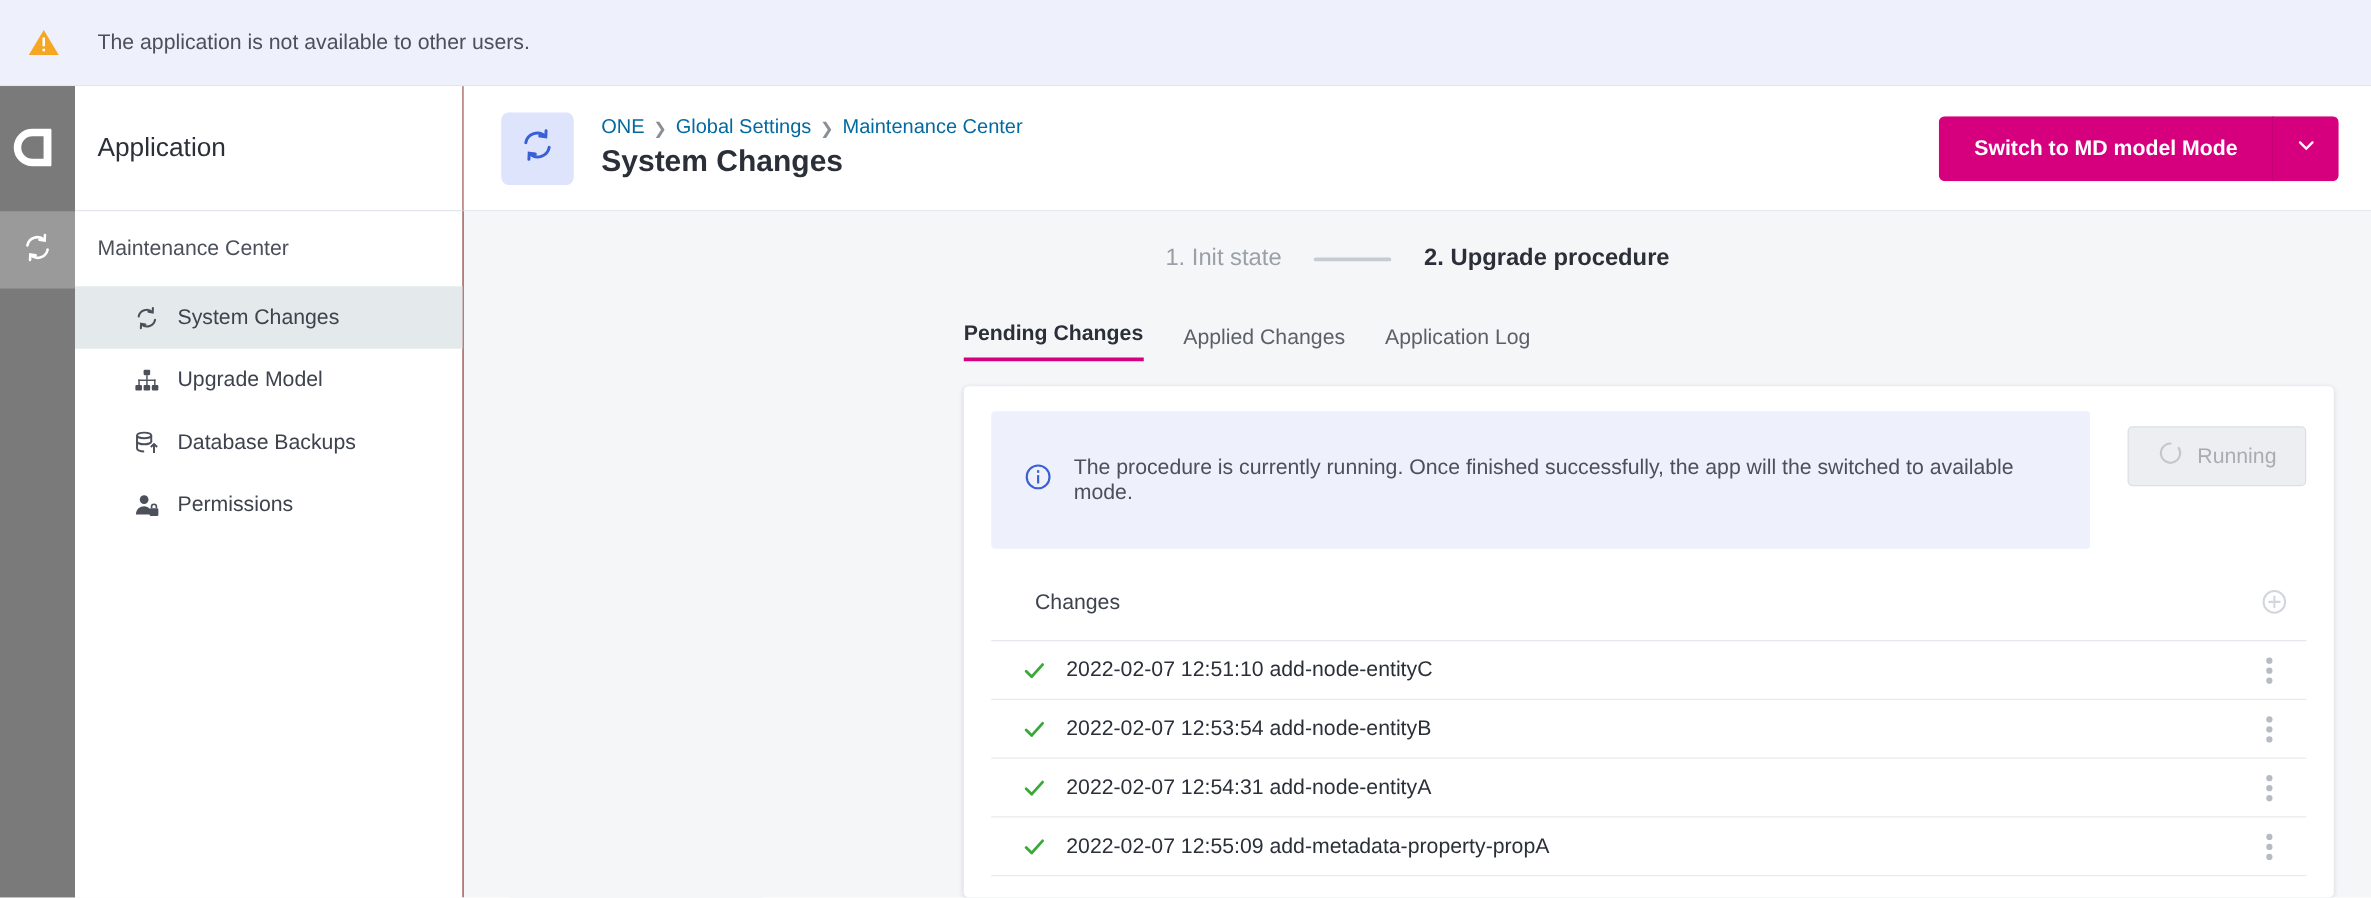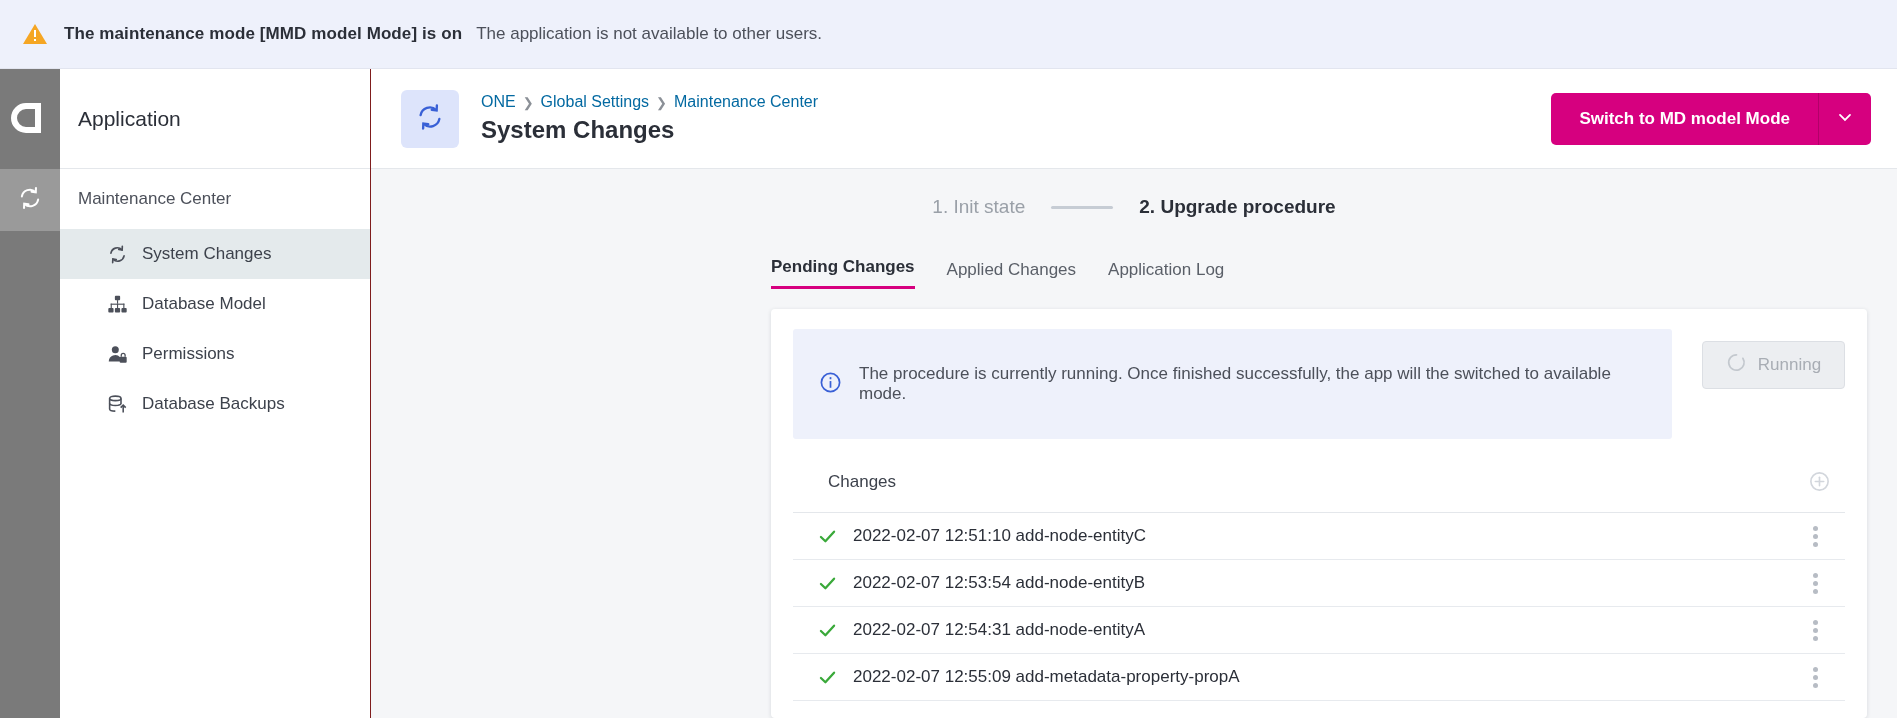--- a/index.html
+++ b/index.html
@@ -138,21 +138,20 @@
 <div class="app">
 
   <div class="banner">
     <span class="banner-icon">
       <svg width="26" height="24" viewBox="0 0 26 24">
           <path d="M13 2 L25 22 L1 22 Z" fill="#f5a623"></path>
           <rect x="12" y="8" width="2" height="7" fill="#fff"></rect>
           <rect x="12" y="17" width="2" height="2" fill="#fff"></rect>
         </svg>
     </span>
-    <span class="banner-strong">The maintenance mode [MMD model Mode] is on</span>
     <span class="banner-text">The application is not available to other users.</span>
   </div>
 
   <div class="body">
 
     <div class="rail">
       <div class="rail-logo">
         <svg width="42" height="42" viewBox="0 0 42 42">
           <path d="M17 8 a12 12 0 1 0 0 24 h12 V8 Z" fill="none" stroke="#ffffff" stroke-width="6"></path>
           <circle cx="17" cy="20" r="5.5" fill="#7a7a7a"></circle>
@@ -195,47 +194,47 @@
             <rect x="1.5" y="16" width="6" height="5" rx="1"></rect>
             <rect x="9" y="16" width="6" height="5" rx="1"></rect>
             <rect x="16.5" y="16" width="6" height="5" rx="1"></rect>
             <rect x="11.4" y="7" width="1.3" height="4"></rect>
             <rect x="4.2" y="11" width="15.7" height="1.3"></rect>
             <rect x="4.2" y="11" width="1.3" height="5"></rect>
             <rect x="11.4" y="11" width="1.3" height="5"></rect>
             <rect x="18.6" y="11" width="1.3" height="5"></rect>
           </svg>
         </span>
-        <span>Database Model</span>
-      </div>
-
-      <div class="nav-item">
-        <span class="nav-icon">
-          <svg width="21" height="21" viewBox="0 0 24 24" fill="#4c505a">
-            <circle cx="9.5" cy="6.5" r="4"></circle>
-            <path d="M2 20 a7.5 7.5 0 0 1 13 -5 v5 Z"></path>
-            <rect x="14.5" y="14.5" width="8" height="7" rx="1.2"></rect>
-            <path d="M16.3 14.5 v-1.6 a2.2 2.2 0 0 1 4.4 0 v1.6" fill="none" stroke="#4c505a" stroke-width="1.5"></path>
-          </svg>
-        </span>
-        <span>Permissions</span>
+        <span>Upgrade Model</span>
       </div>
 
       <div class="nav-item">
         <span class="nav-icon">
           <svg width="21" height="21" viewBox="0 0 24 24" fill="none" stroke="#4c505a" stroke-width="1.8">
             <ellipse cx="9.5" cy="5" rx="6.5" ry="2.6"></ellipse>
             <path d="M3 5 v12 c0 1.4 2.9 2.6 6.5 2.6"></path>
             <path d="M16 5 v6"></path>
             <path d="M3 10.5 c0 1.4 2.9 2.6 6.5 2.6 s6.5-1.2 6.5-2.6"></path>
             <path d="M18.5 21 v-8"></path>
               <path d="M15.6 15.6 L18.5 12.8 L21.4 15.6"></path>
           </svg>
         </span>
         <span>Database Backups</span>
+      </div>
+
+      <div class="nav-item">
+        <span class="nav-icon">
+          <svg width="21" height="21" viewBox="0 0 24 24" fill="#4c505a">
+            <circle cx="9.5" cy="6.5" r="4"></circle>
+            <path d="M2 20 a7.5 7.5 0 0 1 13 -5 v5 Z"></path>
+            <rect x="14.5" y="14.5" width="8" height="7" rx="1.2"></rect>
+            <path d="M16.3 14.5 v-1.6 a2.2 2.2 0 0 1 4.4 0 v1.6" fill="none" stroke="#4c505a" stroke-width="1.5"></path>
+          </svg>
+        </span>
+        <span>Permissions</span>
       </div>
     </div>
 
     <div class="main">
 
       <div class="header">
         <div class="header-icon-box">
           <span>
             <svg width="30" height="30" viewBox="0 0 24 24" fill="none" stroke="#3960d6" stroke-width="1.9" stroke-linecap="round">
               <path d="M4.5 10.5 A7.5 7.5 0 0 1 17 6.4"></path>

